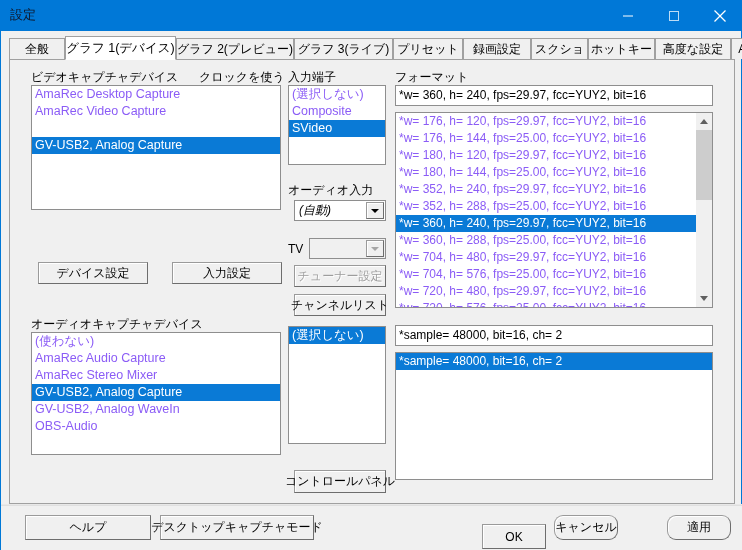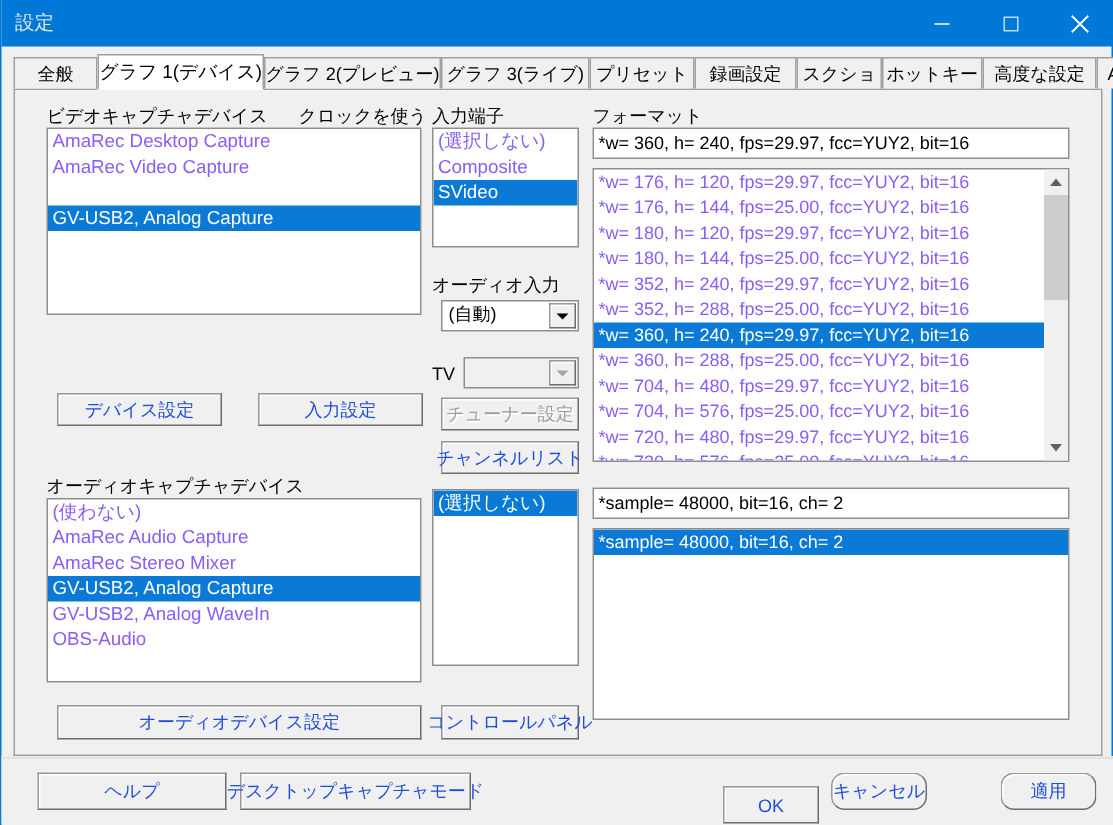--- a/index.html
+++ b/index.html
@@ -22,21 +22,21 @@
   
   #titlebar {
     position: absolute; left: 0; top: 0;
     width: 742px; height: 31px;
     background: #0078d7;
     color: #ffffff;
   }
   #titlebar .title {
     position: absolute; left: 9px; top: 6px;
     font-size: 13px; line-height: 17px;
-    color: #e5e5e5;
+    color: #0f172a;
     white-space: nowrap;
   }
   .wbtn {
     position: absolute; top: 0; height: 31px; width: 46px;
     display: flex; align-items: center; justify-content: center;
     color: #ffffff;
   }
   #btn-min { right: 92px; }
   #btn-max { right: 46px; }
   #btn-close { right: 0px; }
@@ -133,36 +133,37 @@
   
   .btn {
     position: absolute;
     box-sizing: border-box;
     background: #f0f0f0;
     border: 1px solid #9a9a9a;
     border-right-color: #6d6d6d;
     border-bottom-color: #6d6d6d;
     box-shadow: inset 1px 1px 0 #ffffff;
     font-size: 12px;
-    color: #1d4ed8;
+    color: #000000;
     display: flex; align-items: center; justify-content: center;
     white-space: nowrap;
   }
   .btn.dis { color: #9d9d9d; text-shadow: 1px 1px 0 #ffffff; }
 
   
   .combo {
     position: absolute;
     box-sizing: border-box;
     background: #ffffff;
     border: 1px solid #8e8e8e;
     font-size: 12px;
     color: #000000;
-    display: flex; align-items: flex-start;
+    display: flex; align-items: center;
     padding-left: 4px;
+    font-style: italic;
   }
   .combo .arrowbox {
     position: absolute; right: 1px; top: 1px; bottom: 1px;
     width: 18px;
     background: #f0f0f0;
     border: 1px solid #9a9a9a;
     border-right-color: #6d6d6d;
     border-bottom-color: #6d6d6d;
     box-shadow: inset 1px 1px 0 #ffffff;
     display: flex; align-items: center; justify-content: center;
@@ -349,21 +350,20 @@
 
     <div class="lbl" style="left:21px; top:256px;">オーディオキャプチャデバイス</div>
     <div class="listbox" style="left:21px; top:272px; width:250px; height:123px;">
       <div class="litem">(使わない)</div>
       <div class="litem">AmaRec Audio Capture</div>
       <div class="litem">AmaRec Stereo Mixer</div>
       <div class="litem sel">GV-USB2, Analog Capture</div>
       <div class="litem">GV-USB2, Analog WaveIn</div>
       <div class="litem">OBS-Audio</div>
     </div>
-    <div class="btn" style="left:28px; top:410px; width:243px; height:23px;">オーディオデバイス設定</div>
 
     <div class="listbox" style="left:278px; top:266px; width:98px; height:118px;">
       <div class="litem sel">(選択しない)</div>
     </div>
     <div class="btn" style="left:284px; top:410px; width:92px; height:23px;">コントロールパネル</div>
 
     <div class="field" style="left:385px; top:265px; width:318px; height:21px;">*sample= 48000, bit=16, ch= 2</div>
     <div class="listbox" style="left:385px; top:292px; width:318px; height:128px;">
       <div class="litem mono sel">*sample= 48000, bit=16, ch= 2</div>
     </div>

